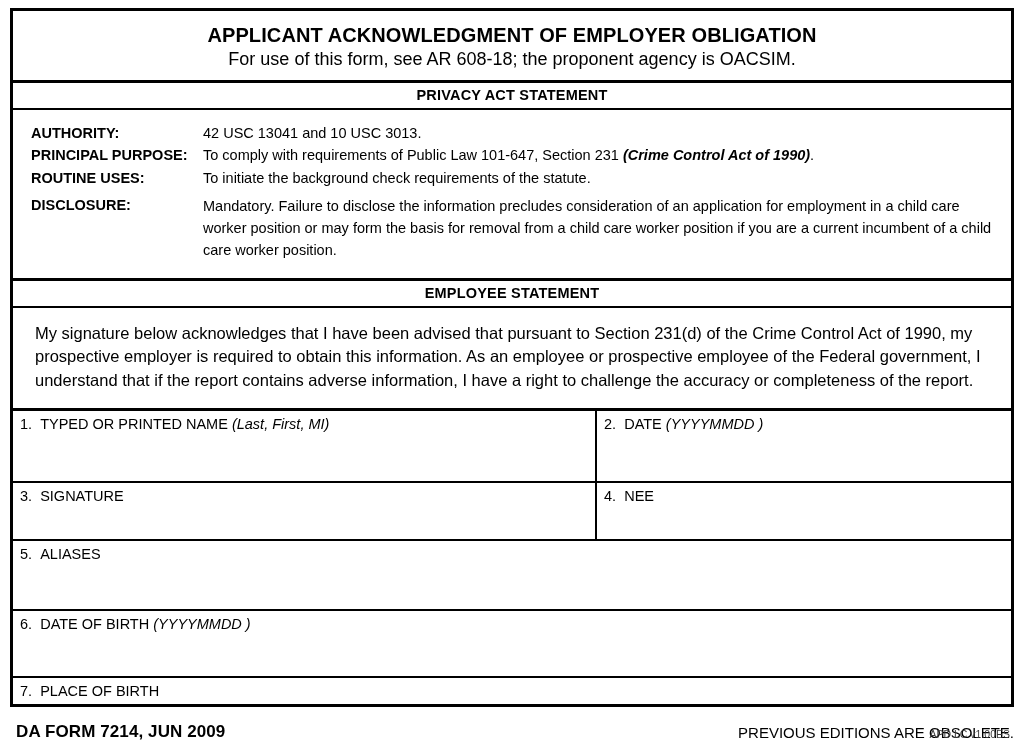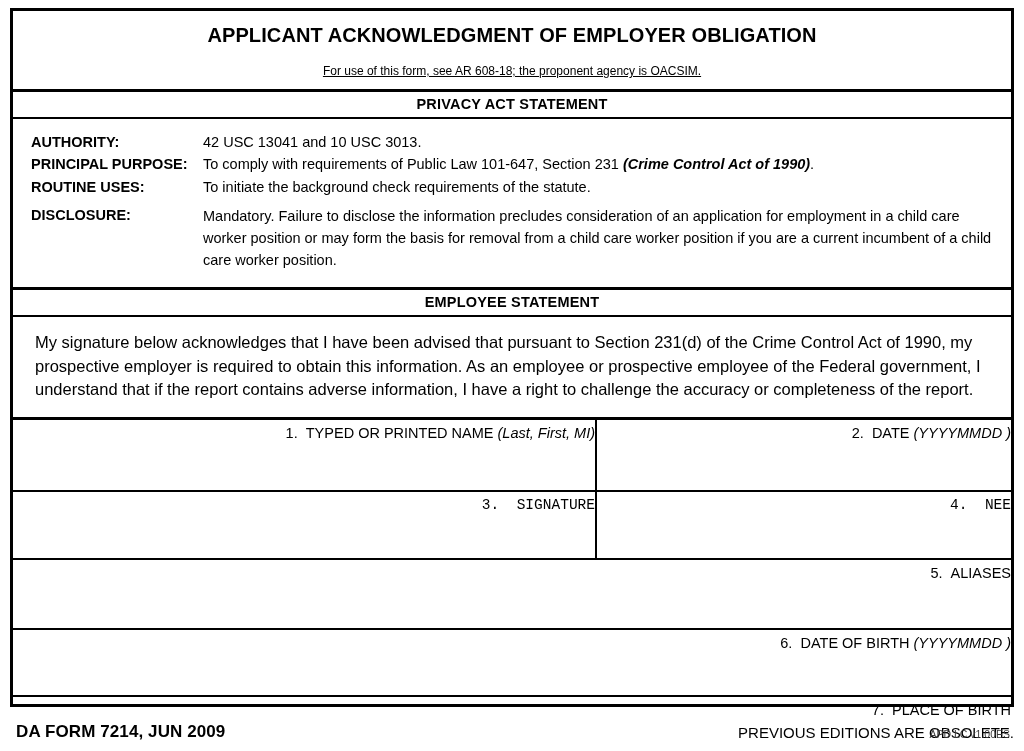--- a/index.html
+++ b/index.html
@@ -33,25 +33,24 @@
     text-align: center;
     padding: 13px 8px 10px 8px;
   }
   .form-title {
     font-size: 20px;
     font-weight: bold;
     letter-spacing: 0.1px;
     line-height: 1.15;
   }
   .form-subtitle {
-    font-size: 12px;
+    font-size: 18px;
     font-weight: normal;
-    margin-top: 18px;
+    margin-top: 2px;
     line-height: 1.15;
-    text-decoration: underline;
   }
 
   
   .section-header {
     text-align: center;
     font-size: 14.5px;
     font-weight: bold;
     padding: 4px 0 5px 0;
     border-top: 3px solid #000;
     border-bottom: 2px solid #000;
@@ -90,21 +89,20 @@
   }
   .employee-text {
     font-size: 16.5px;
     line-height: 1.45;
     text-align: left;
   }
 
   
   .fields {
     border-top: 3px solid #000;
-    text-align: right;
   }
   .field-row {
     display: flex;
     border-bottom: 2px solid #000;
   }
   .field-row:last-child { border-bottom: none; }
   .field-cell {
     position: relative;
     box-sizing: border-box;
     padding: 5px 0 0 7px;
@@ -122,21 +120,21 @@
     width: 100%;
     flex: 1 1 auto;
   }
   .field-label {
     font-size: 14.5px;
     line-height: 1.2;
     white-space: nowrap;
   }
   .field-label .ital { font-style: italic; }
   .row-h70  { height: 70px; }
-  .row-h67  { height: 66px; font-family: Liberation Mono, monospace; }
+  .row-h67  { height: 56px; }
   .row-h68  { height: 68px; }
   .row-h65  { height: 65px; }
   .row-h52  { height: 52px; }
 
   
   .footer {
     position: absolute;
     left: 10px;
     top: 722px;
     width: 1004px;

